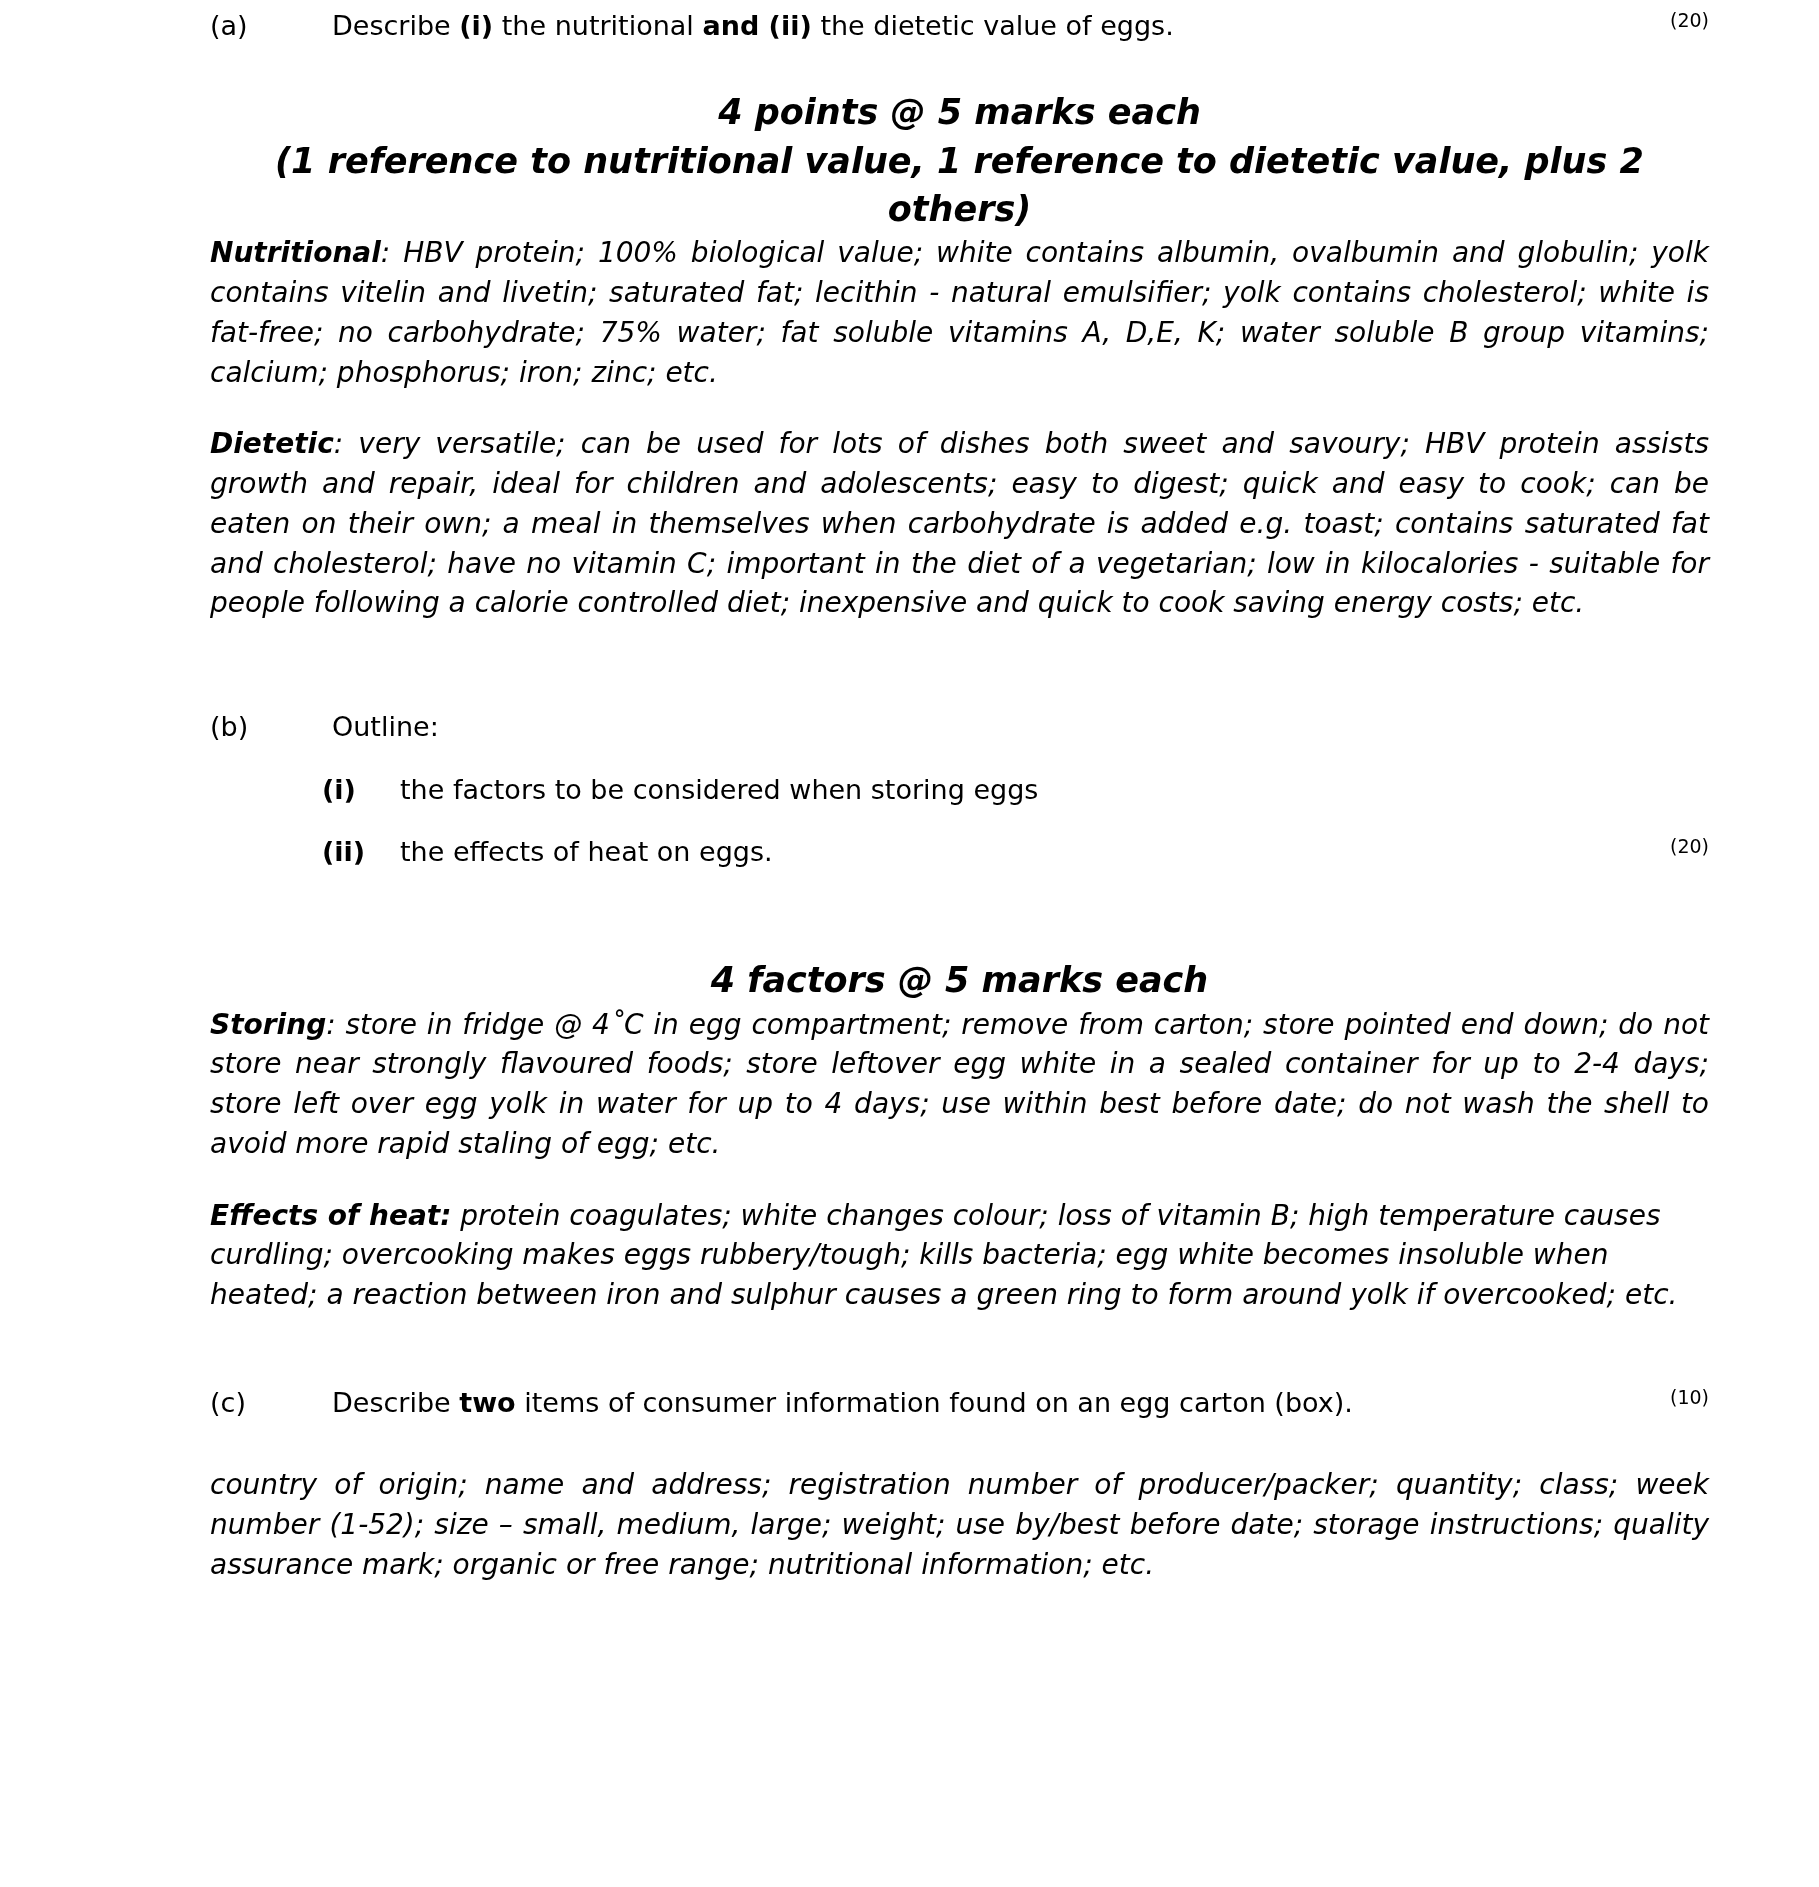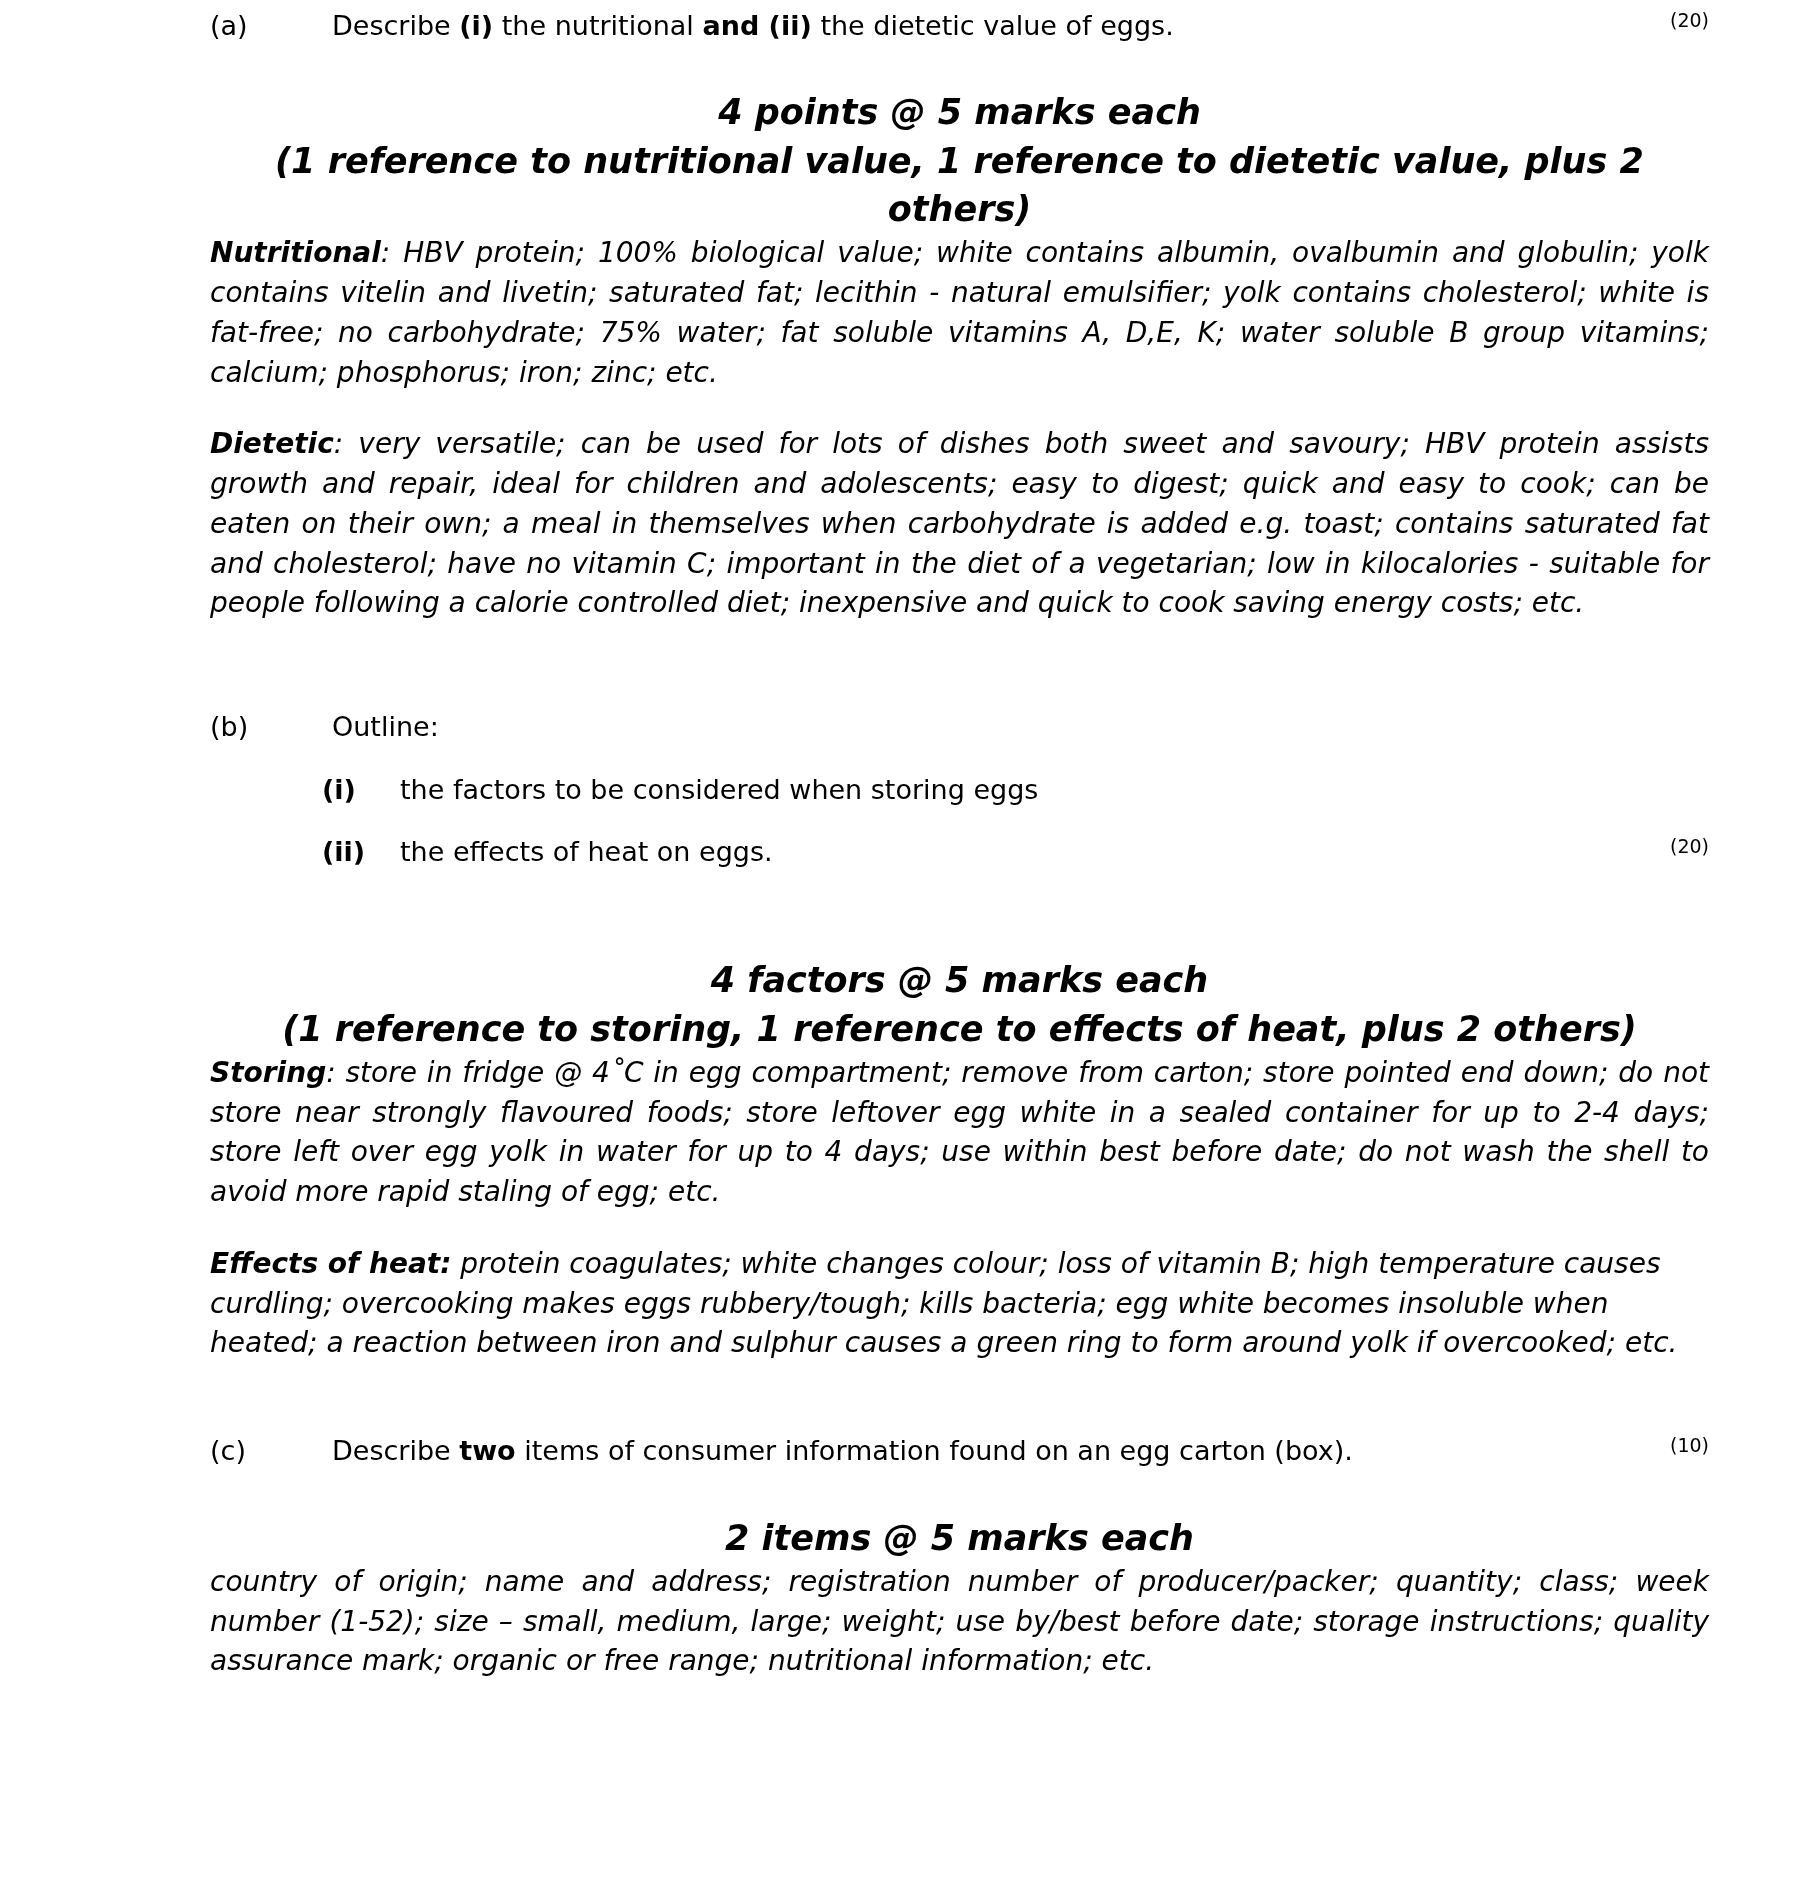--- a/index.html
+++ b/index.html
@@ -123,35 +123,33 @@
 
   <div class="sub-row">
     <span class="sub-label">(ii)</span>
     <span class="sub-text">the effects of heat on eggs.</span>
     <span class="marks">(20)</span>
   </div>
 
   <div class="sp-86"></div>
 
   <div class="center-bold-italic">4 factors @ 5 marks each</div>
-  <div class="center-bold-italic">(1 reference to storing, 1 reference to effects of heat, plus 2 others)</div>
 
   <p class="body-italic"><span class="lead">Storing</span><span>: store in fridge @ 4˚C in egg compartment; remove from carton; store pointed end down; do not store near strongly flavoured foods; store leftover egg white in a sealed container for up to 2-4 days; store left over egg yolk in water for up to 4 days; use within best before date; do not wash the shell to avoid more rapid staling of egg; etc.</span></p>
 
   <div class="sp-32"></div>
 
   <p class="body-italic noj"><span class="lead">Effects of heat:</span><span> protein coagulates; white changes colour; loss of vitamin B; high temperature causes curdling; overcooking makes eggs rubbery/tough; kills bacteria; egg white becomes insoluble when heated; a reaction between iron and sulphur causes a green ring to form around yolk if overcooked; etc.</span></p>
 
   <div class="sp-70"></div>
 
   <div class="q-row">
     <span class="q-label">(c)</span>
     <span class="q-text">Describe <b>two</b> items of consumer information found on an egg carton (box).</span>
     <span class="marks">(10)</span>
   </div>
 
   <div class="sp-44"></div>
 
-  <div class="center-bold-italic">2 items @ 5 marks each</div>
 
   <p class="body-italic">country of origin; name and address; registration number of producer/packer; quantity; class; week number (1-52); size – small, medium, large; weight; use by/best before date; storage instructions; quality assurance mark; organic or free range; nutritional information; etc.</p>
 
 </div>
 
 </body></html>

